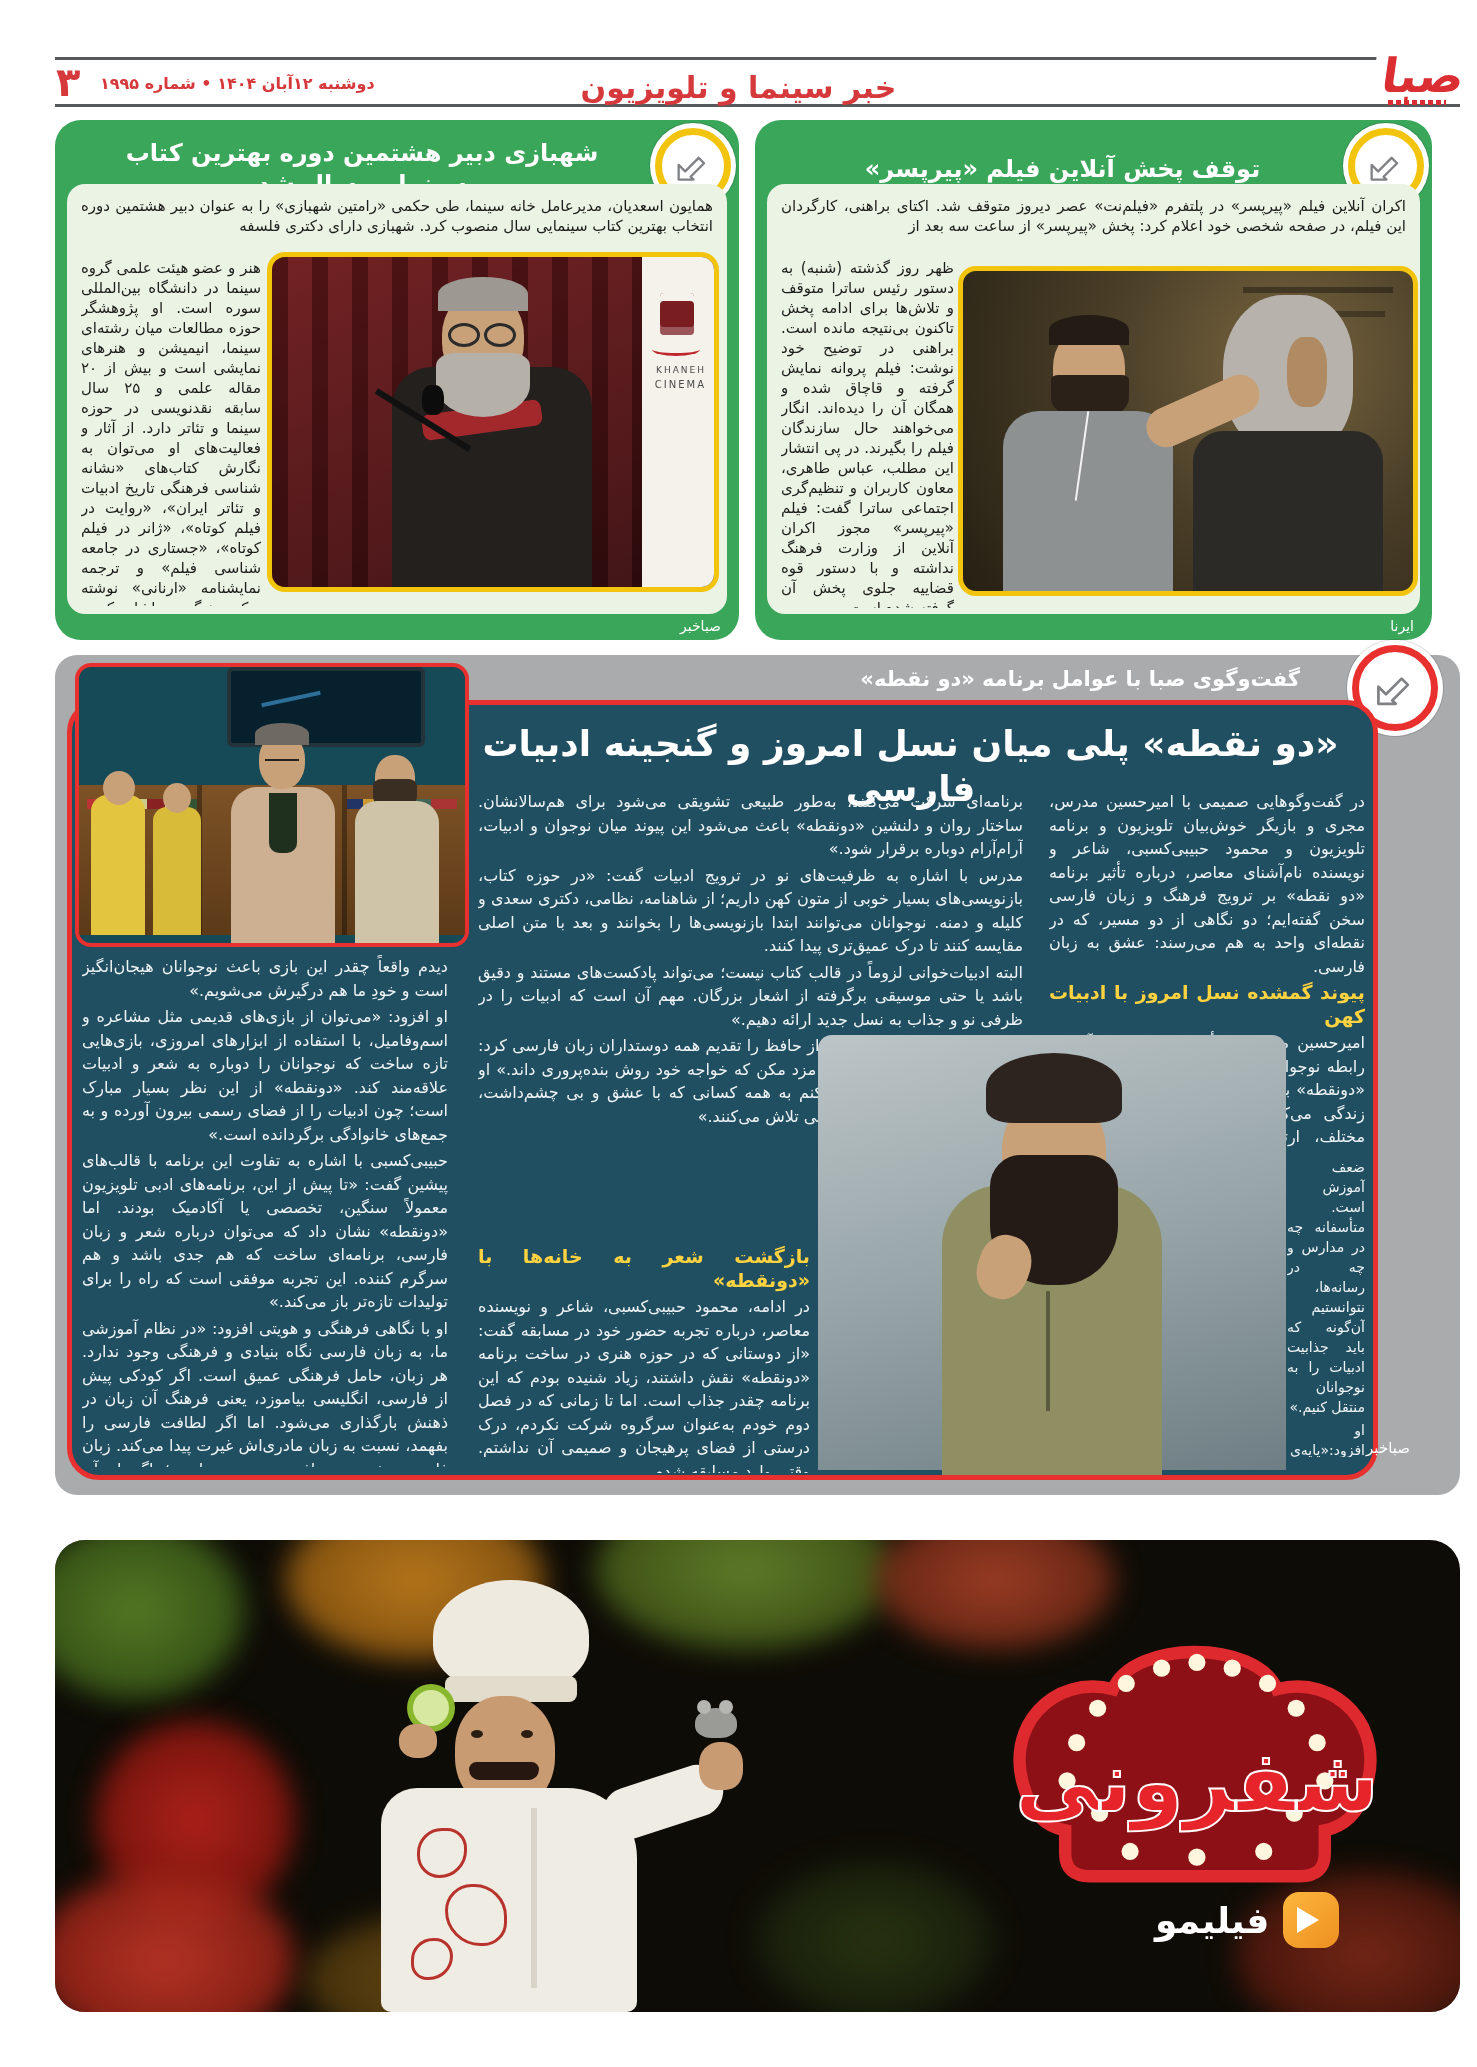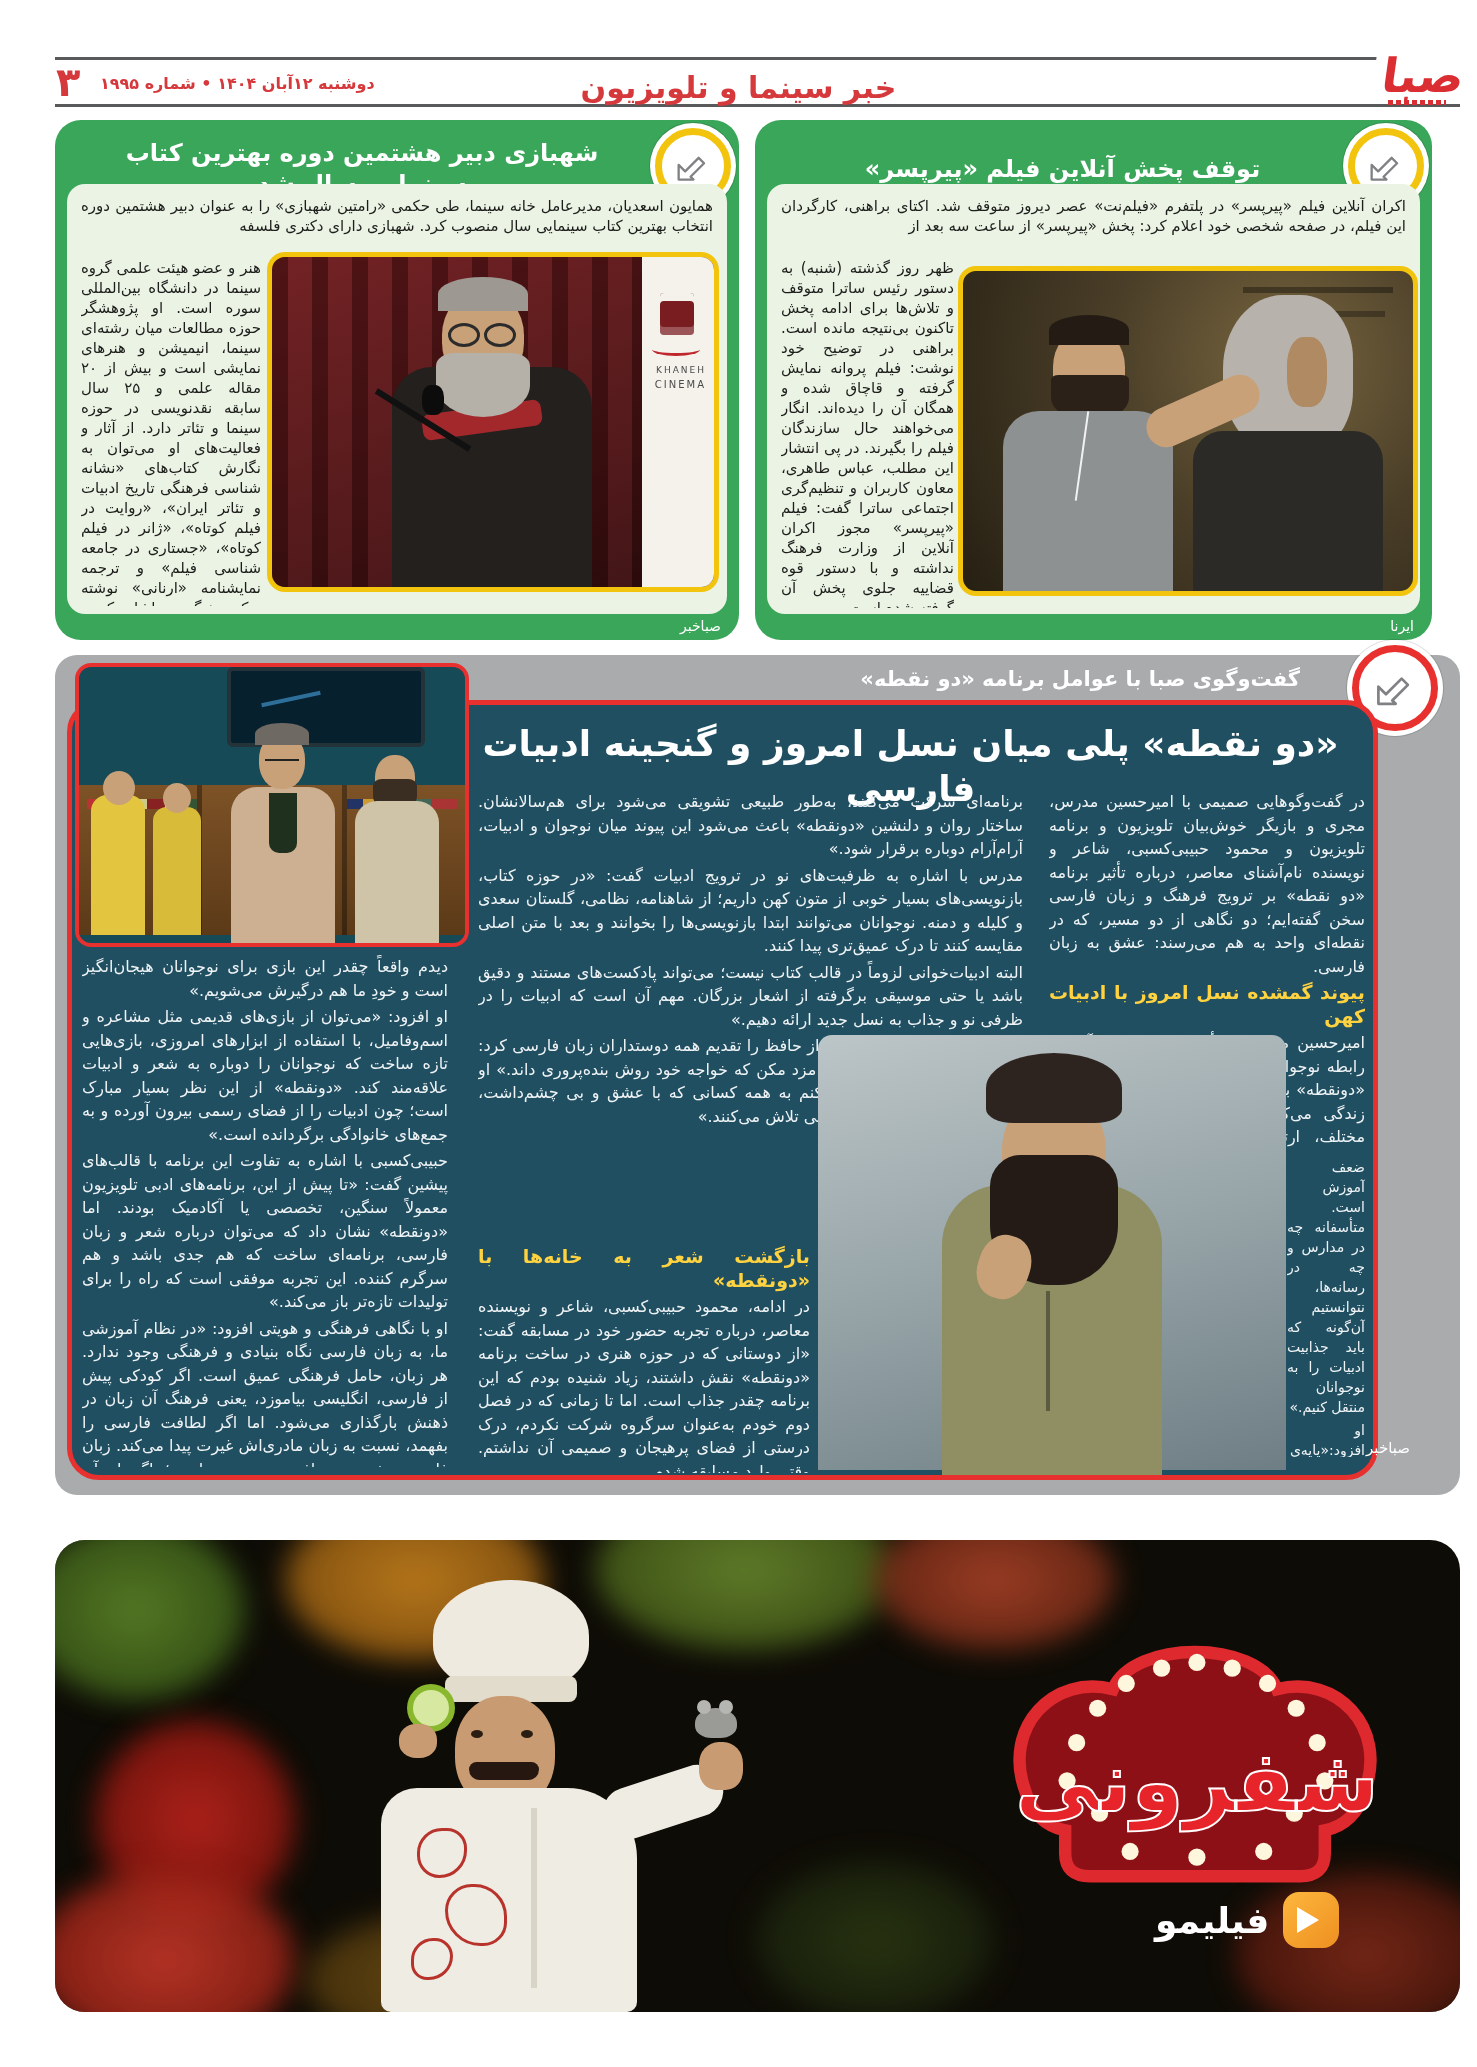--- a/index.html
+++ b/index.html
@@ -142,32 +142,32 @@
         <p>امیرحسین مدرس با تأکید بر اهمیت بازآفرینی رابطه نوجوانان با ادبیات فارسی گفت: «ایده‌ی «دونقطه» بسیار ارزشمند است. ما در زمانه‌ای زندگی می‌کنیم که نسل‌های جدید، به دلایل مختلف، ارتباطشان با ادبیات کهن فارسی کم‌رنگ شده؛ گویی نوعی ترس از ادبیات در آن‌ها شکل گرفته است. به باور من، یکی از دلایل اصلی این مسئله</p>
       </div>
 
       <div class="fcol" style="right:8px;top:452px;width:78px;height:300px;font-size:14px;line-height:20px;">
         <p>ضعف آموزش است. متأسفانه چه در مدارس و چه در رسانه‌ها، نتوانستیم آن‌گونه که باید جذابیت ادبیات را به نوجوانان منتقل کنیم.»</p>
         <p>او افزود:«پایه‌ی شناخت ادبیات در مدارس گذاشته می‌شود. وقتی نوجوانان در چنین</p>
       </div>
 
       <div class="fcol" style="right:350px;top:85px;width:545px;height:450px;">
         <p>برنامه‌ای شرکت می‌کنند، به‌طور طبیعی تشویقی می‌شود برای هم‌سالانشان. ساختار روان و دلنشین «دونقطه» باعث می‌شود این پیوند میان نوجوان و ادبیات، آرام‌آرام دوباره برقرار شود.»</p>
-        <p>مدرس با اشاره به ظرفیت‌های نو در ترویج ادبیات گفت: «در حوزه کتاب، بازنویسی‌های بسیار خوبی از متون کهن داریم؛ از شاهنامه، نظامی، گلستان سعدی و کلیله و دمنه. نوجوانان می‌توانند ابتدا بازنویسی‌ها را بخوانند و بعد با متن اصلی مقایسه کنند تا درک عمیق‌تری پیدا کنند.</p>
+        <p>مدرس با اشاره به ظرفیت‌های نو در ترویج ادبیات گفت: «در حوزه کتاب، بازنویسی‌های بسیار خوبی از متون کهن داریم؛ از شاهنامه، نظامی، دکتری سعدی و کلیله و دمنه. نوجوانان می‌توانند ابتدا بازنویسی‌ها را بخوانند و بعد با متن اصلی مقایسه کنند تا درک عمیق‌تری پیدا کنند.</p>
         <p>البته ادبیات‌خوانی لزوماً در قالب کتاب نیست؛ می‌تواند پادکست‌های مستند و دقیق باشد یا حتی موسیقی برگرفته از اشعار بزرگان. مهم آن است که ادبیات را در ظرفی نو و جذاب به نسل جدید ارائه دهیم.»</p>
         <p>در پایان گفت‌وگو، مدرس بیتی از حافظ را تقدیم همه دوستداران زبان فارسی کرد: «تو بندگی چو گدایان به شرط مزد مکن که خواجه خود روش بنده‌پروری داند.» او گفت: «این بیت را تقدیم می‌کنم به همه کسانی که با عشق و بی چشم‌داشت، برای زنده نگه‌داشتن زبان فارسی تلاش می‌کنند.»</p>
       </div>
 
       <div class="fcol" style="right:563px;top:540px;width:332px;height:228px;">
         <p class="subhead" style="margin-top:0;">بازگشت شعر به خانه‌ها با «دونقطه»</p>
         <p>در ادامه، محمود حبیبی‌کسبی، شاعر و نویسنده معاصر، درباره تجربه حضور خود در مسابقه گفت: «از دوستانی که در حوزه هنری در ساخت برنامه «دونقطه» نقش داشتند، زیاد شنیده بودم که این برنامه چقدر جذاب است. اما تا زمانی که در فصل دوم خودم به‌عنوان سرگروه شرکت نکردم، درک درستی از فضای پرهیجان و صمیمی آن نداشتم. وقتی وارد مسابقه شدم،</p>
       </div>
 
       <div class="fcol" style="right:925px;top:250px;width:366px;height:512px;">
-        <p>دیدم واقعاً چقدر این بازی برای نوجوانان هیجان‌انگیز است و خودِ ما هم درگیرش می‌شویم.»</p>
+        <p>دیدم واقعاً چقدر این بازی باعث نوجوانان هیجان‌انگیز است و خودِ ما هم درگیرش می‌شویم.»</p>
         <p>او افزود: «می‌توان از بازی‌های قدیمی مثل مشاعره و اسم‌وفامیل، با استفاده از ابزارهای امروزی، بازی‌هایی تازه ساخت که نوجوانان را دوباره به شعر و ادبیات علاقه‌مند کند. «دونقطه» از این نظر بسیار مبارک است؛ چون ادبیات را از فضای رسمی بیرون آورده و به جمع‌های خانوادگی برگردانده است.»</p>
         <p>حبیبی‌کسبی با اشاره به تفاوت این برنامه با قالب‌های پیشین گفت: «تا پیش از این، برنامه‌های ادبی تلویزیون معمولاً سنگین، تخصصی یا آکادمیک بودند. اما «دونقطه» نشان داد که می‌توان درباره شعر و زبان فارسی، برنامه‌ای ساخت که هم جدی باشد و هم سرگرم کننده. این تجربه موفقی است که راه را برای تولیدات تازه‌تر باز می‌کند.»</p>
         <p>او با نگاهی فرهنگی و هویتی افزود: «در نظام آموزشی ما، به زبان فارسی نگاه بنیادی و فرهنگی وجود ندارد. هر زبان، حامل فرهنگی عمیق است. اگر کودکی پیش از فارسی، انگلیسی بیاموزد، یعنی فرهنگ آن زبان در ذهنش بارگذاری می‌شود. اما اگر لطافت فارسی را بفهمد، نسبت به زبان مادری‌اش غیرت پیدا می‌کند. زبان فارسی نخستین پدافند سرزمین ماست؛ اگر از آن مراقبت کنیم، از فرهنگ و هویت خودمان پاسداری کرده‌ایم.»</p>
       </div>
 
       <div class="abs ph-portrait" style="left:746px;top:330px;width:468px;height:435px;border-radius:14px 14px 0 0;">
         <div class="abs" style="left:124px;top:150px;width:220px;height:290px;background:#8f8f63;border-radius:60px 60px 0 0;"></div>
         <div class="abs skin" style="left:184px;top:58px;width:104px;height:124px;border-radius:46%;"></div>
         <div class="abs" style="left:168px;top:18px;width:136px;height:70px;background:#2e241f;border-radius:50% 50% 20% 20%;"></div>
         <div class="abs" style="left:172px;top:120px;width:128px;height:130px;background:#241b16;border-radius:24% 24% 46% 46%;"></div>

